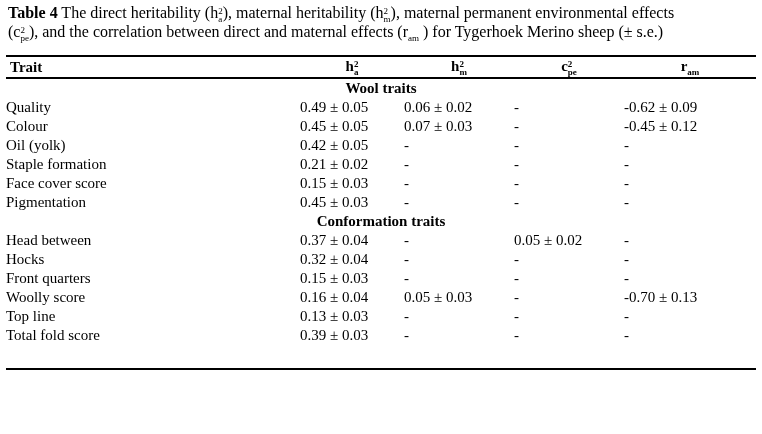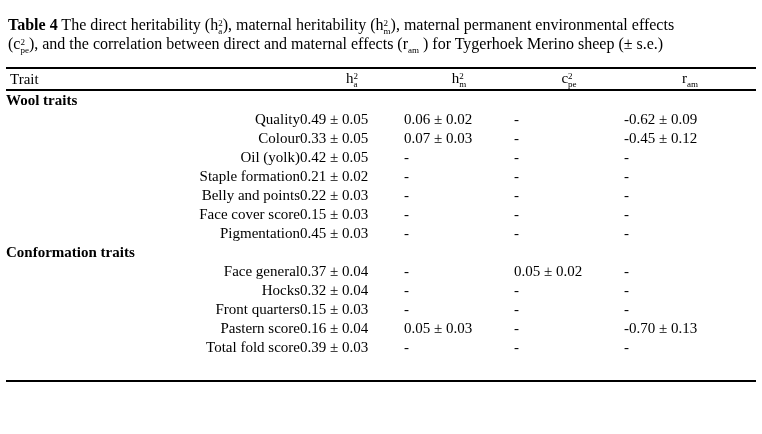--- a/index.html
+++ b/index.html
@@ -3,42 +3,42 @@
 <meta charset="utf-8">
 <title>Table 4</title>
 <style>
   html,body{margin:0;padding:0;}
   .page{
     width:762px;height:434px;background:#ffffff;color:#000;
     font-family:"Liberation Serif","DejaVu Serif",serif;
     position:relative;overflow:hidden;
   }
   .caption{
-    margin:16px 8px 0 8px;
+    margin:4px 8px 0 8px;
     font-size:16px;line-height:18px;
   }
   .b{font-weight:bold;}
   
   .sym{white-space:nowrap;}
   .ss{display:inline-block;vertical-align:-4px;}
   .ssup,.ssub{display:block;font-size:9px;line-height:8px;height:8px;text-align:left;}
   table.tbl{
     margin:13px 6px 0 6px;width:750px;table-layout:fixed;
     border-collapse:collapse;
     border-top:2px solid #000;border-bottom:2px solid #000;
     font-size:15px;
   }
   .tbl thead th{
-    font-weight:normal;height:20px;border-bottom:2px solid #000;
+    font-weight:bold;height:20px;border-bottom:2px solid #000;
     text-align:center;padding:0;vertical-align:middle;
   }
   .tbl thead th.trait-h{text-align:left;padding-left:4px;}
   .tbl tbody td{height:19px;line-height:19px;padding:0;vertical-align:middle;}
-  td.section-title{font-weight:bold;padding-left:4px;}
-  td.trait{padding-left:40px;text-align:right;}
+  td.section-title{font-weight:bold;padding-left:4px;text-align:center;}
+  td.trait{padding-left:40px;}
   td.val{text-align:left;padding-right:5px;}
   tr.spacer td{height:23px;line-height:23px;}
 </style>
 </head>
 <body>
 
 <div class="page">
 
   <div class="caption"><span class="b">Table 4</span><span> The direct heritability (</span><span class="sym"><span>h</span><span class="ss"><span class="ssup">2</span><span class="ssub">a</span></span></span><span>), maternal heritability (</span><span class="sym"><span>h</span><span class="ss"><span class="ssup">2</span><span class="ssub">m</span></span></span><span>), maternal permanent environmental effects</span><br><span>(</span><span class="sym"><span>c</span><span class="ss"><span class="ssup">2</span><span class="ssub">pe</span></span></span><span>), and the correlation between direct and maternal effects (</span><span class="sym"><span>r</span><span class="ss"><span class="ssup"></span><span class="ssub">am</span></span></span><span> ) for Tygerhoek Merino sheep (± s.e.)</span></div>
 
@@ -65,42 +65,35 @@
         </tr>
         <tr>
           <td class="trait">Quality</td>
           <td class="val">0.49 ± 0.05</td>
           <td class="val">0.06 ± 0.02</td>
           <td class="val">-</td>
           <td class="val">-0.62 ± 0.09</td>
         </tr>
         <tr>
           <td class="trait">Colour</td>
-          <td class="val">0.33 ± 0.05</td>
+          <td class="val">0.45 ± 0.05</td>
           <td class="val">0.07 ± 0.03</td>
           <td class="val">-</td>
           <td class="val">-0.45 ± 0.12</td>
         </tr>
         <tr>
           <td class="trait">Oil (yolk)</td>
           <td class="val">0.42 ± 0.05</td>
           <td class="val">-</td>
           <td class="val">-</td>
           <td class="val">-</td>
         </tr>
         <tr>
           <td class="trait">Staple formation</td>
           <td class="val">0.21 ± 0.02</td>
-          <td class="val">-</td>
-          <td class="val">-</td>
-          <td class="val">-</td>
-        </tr>
-        <tr>
-          <td class="trait">Belly and points</td>
-          <td class="val">0.22 ± 0.03</td>
           <td class="val">-</td>
           <td class="val">-</td>
           <td class="val">-</td>
         </tr>
         <tr>
           <td class="trait">Face cover score</td>
           <td class="val">0.15 ± 0.03</td>
           <td class="val">-</td>
           <td class="val">-</td>
           <td class="val">-</td>
@@ -109,46 +102,53 @@
           <td class="trait">Pigmentation</td>
           <td class="val">0.45 ± 0.03</td>
           <td class="val">-</td>
           <td class="val">-</td>
           <td class="val">-</td>
         </tr>
         <tr>
           <td colspan="5" class="section-title">Conformation traits</td>
         </tr>
         <tr>
-          <td class="trait">Face general</td>
+          <td class="trait">Head between</td>
           <td class="val">0.37 ± 0.04</td>
           <td class="val">-</td>
           <td class="val">0.05 ± 0.02</td>
           <td class="val">-</td>
         </tr>
         <tr>
           <td class="trait">Hocks</td>
           <td class="val">0.32 ± 0.04</td>
           <td class="val">-</td>
           <td class="val">-</td>
           <td class="val">-</td>
         </tr>
         <tr>
           <td class="trait">Front quarters</td>
           <td class="val">0.15 ± 0.03</td>
           <td class="val">-</td>
           <td class="val">-</td>
           <td class="val">-</td>
         </tr>
         <tr>
-          <td class="trait">Pastern score</td>
+          <td class="trait">Woolly score</td>
           <td class="val">0.16 ± 0.04</td>
           <td class="val">0.05 ± 0.03</td>
           <td class="val">-</td>
           <td class="val">-0.70 ± 0.13</td>
+        </tr>
+        <tr>
+          <td class="trait">Top line</td>
+          <td class="val">0.13 ± 0.03</td>
+          <td class="val">-</td>
+          <td class="val">-</td>
+          <td class="val">-</td>
         </tr>
         <tr>
           <td class="trait">Total fold score</td>
           <td class="val">0.39 ± 0.03</td>
           <td class="val">-</td>
           <td class="val">-</td>
           <td class="val">-</td>
         </tr>
         <tr class="spacer">
           <td colspan="5"></td>

